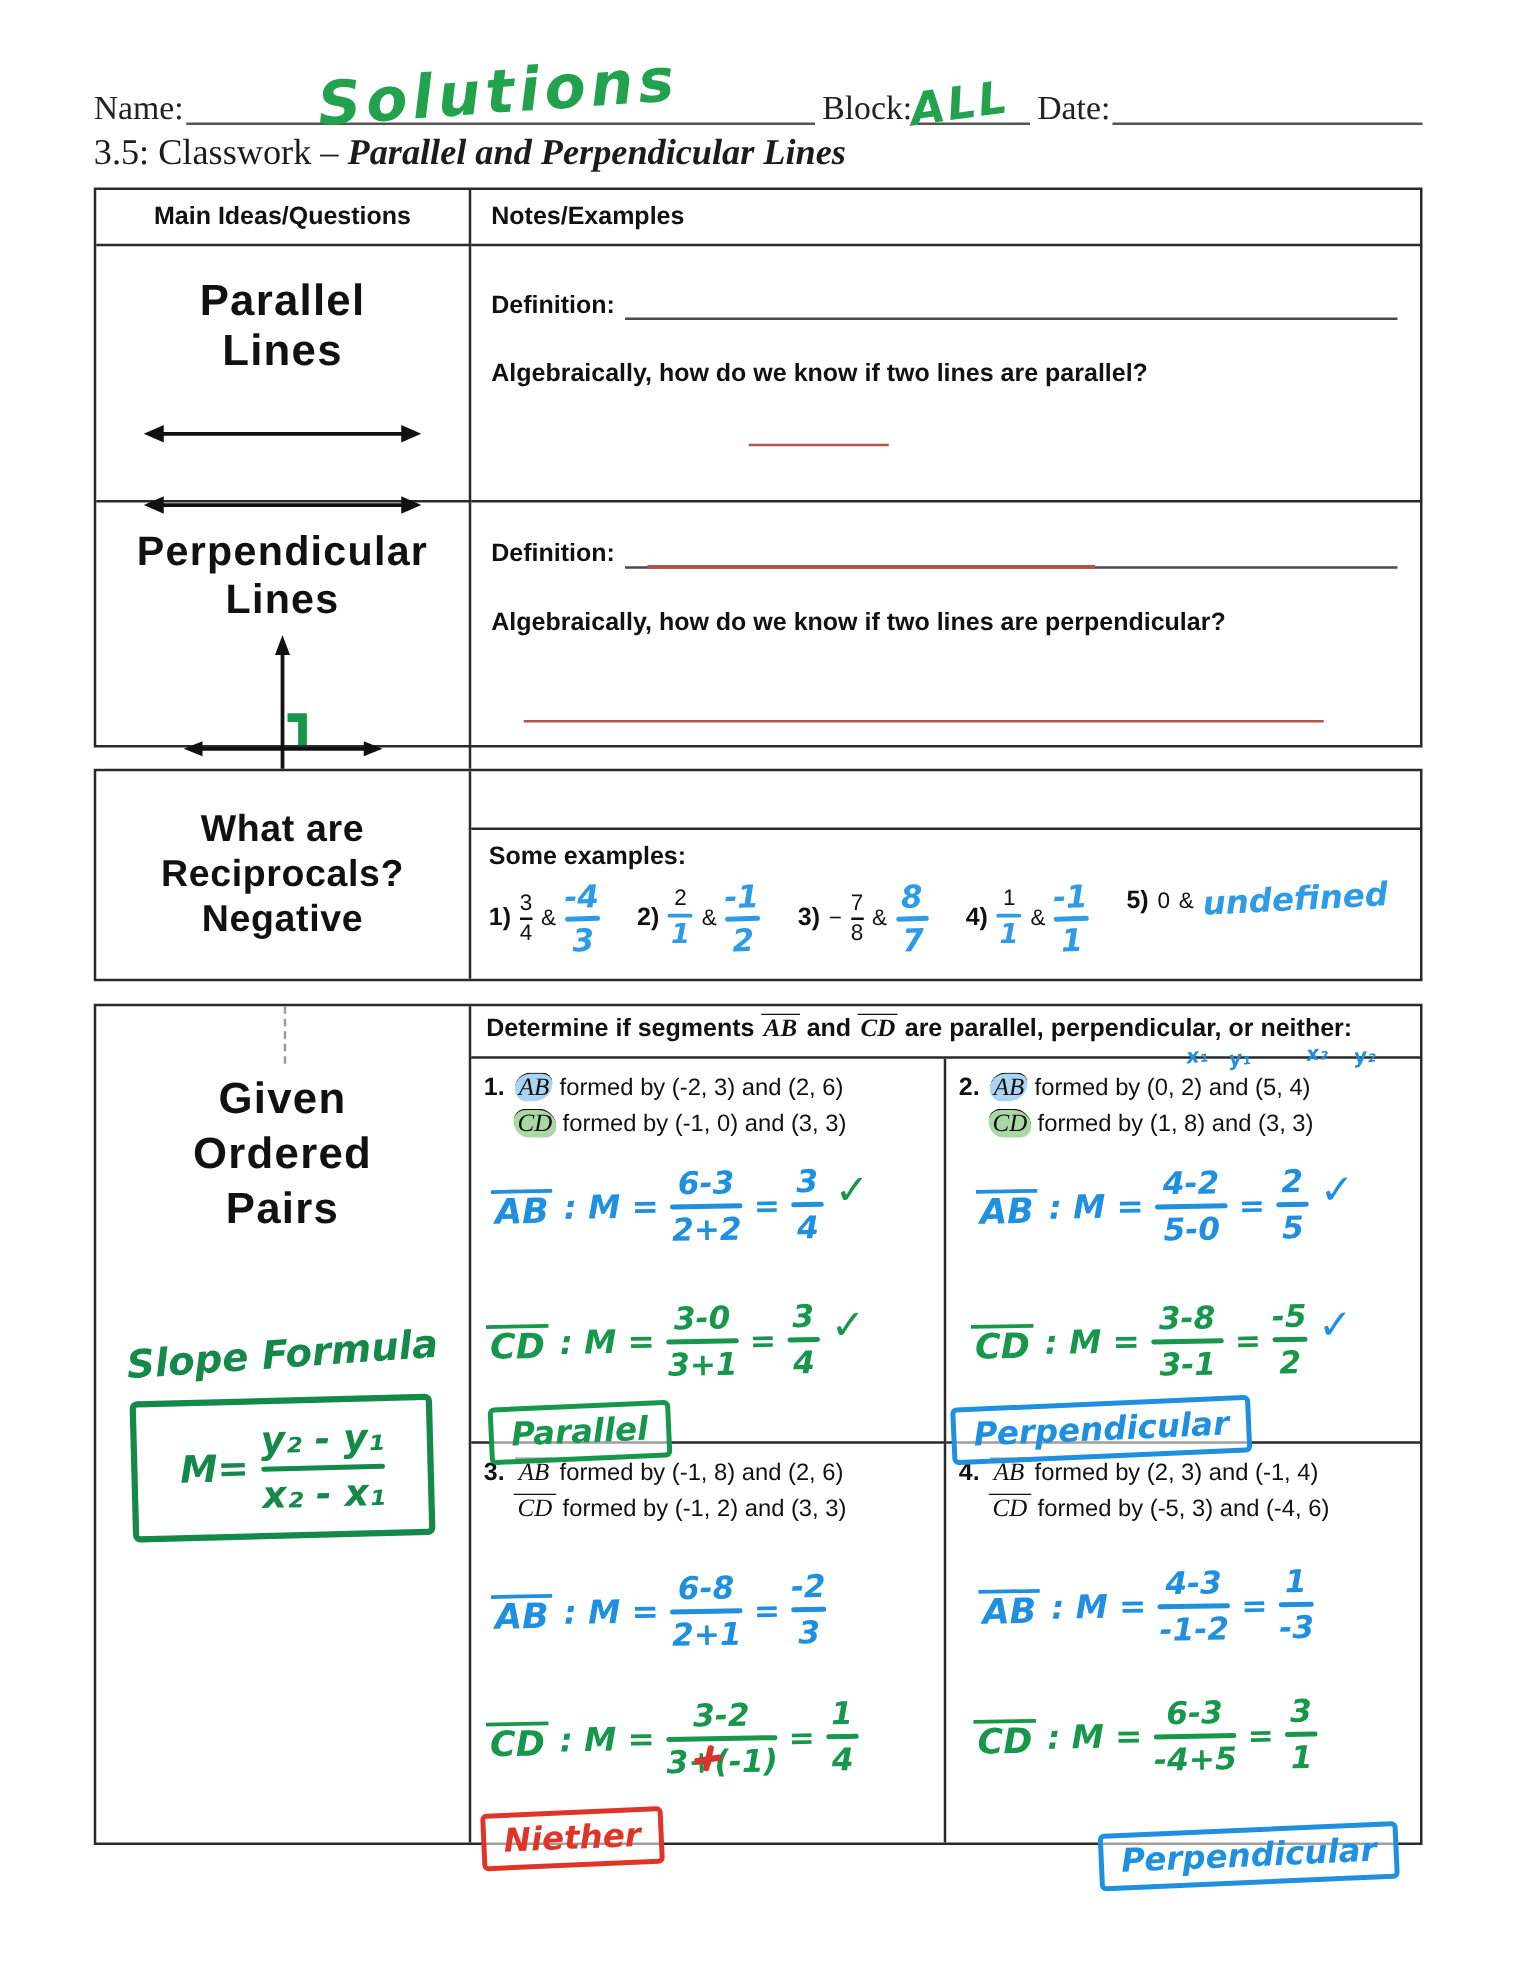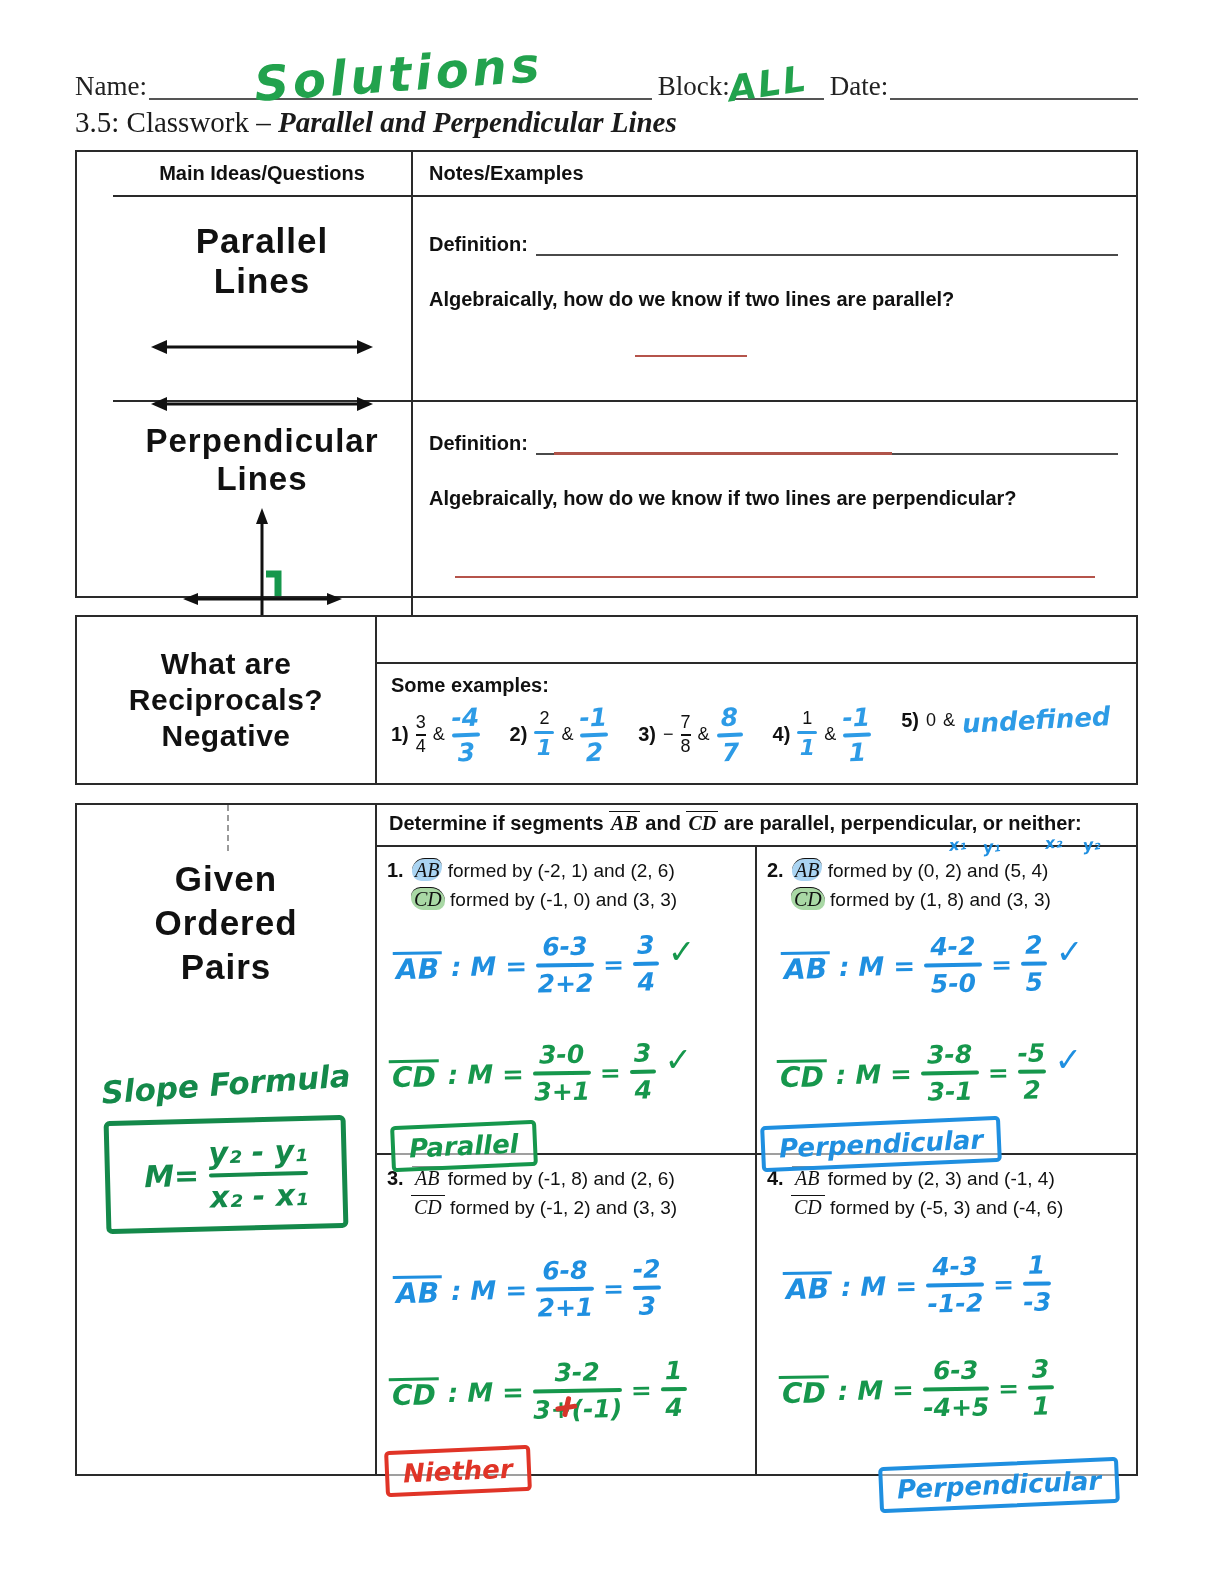--- a/index.html
+++ b/index.html
@@ -19,21 +19,21 @@
   .script-name { position:absolute; left:105px; bottom:-4px; font-size:48px; color:#22a24d; transform:rotate(-4deg); white-space:nowrap; letter-spacing:4px; }
   .script-block { position:absolute; left:-4px; bottom:-6px; font-size:36px; color:#22a24d; transform:rotate(-8deg); letter-spacing:2px; }
   .title { position:absolute; top:106px; left:75px; font-family:"Liberation Serif", serif; font-size:29px; color:#1b1b1b; }
   .title .em { font-style:italic; font-weight:bold; }
 
   
   .tbl { position:absolute; left:75px; width:1063px; border:2px solid #2a2a2a; background:#fff; }
   .kg { font-weight:bold; }
 
   
-  .t1 { top:150px; height:448px; display:grid; grid-template-columns:300px 1fr; grid-template-rows:45px 205px 1fr;padding-left:36px; }
+  .t1 { top:150px; height:448px; display:grid; grid-template-columns:300px 1fr; grid-template-rows:45px 205px 1fr; }
   .t1 .th-l { border-right:2px solid #2a2a2a; border-bottom:2px solid #2a2a2a; display:flex; align-items:center; justify-content:center; font-size:20px; }
   .t1 .th-r { border-bottom:2px solid #2a2a2a; display:flex; align-items:center; padding-left:16px; font-size:20px; }
   .cell-l { border-right:2px solid #2a2a2a; text-align:center; }
   .rowline { border-bottom:2px solid #2a2a2a; }
   .big-head { font-size:35px; font-weight:bold; line-height:1.15; letter-spacing:1px; }
   .par-left { padding-top:24px; }
   .perp-left { padding-top:20px; }
   .def-row { display:flex; align-items:flex-end;text-align:center; }
   .def-row .lbl { font-size:20px; font-weight:bold; white-space:nowrap; }
   .def-row .dline { flex:1; border-bottom:2px solid #4a4a4a; height:22px; margin-left:8px; position:relative; }
@@ -293,21 +293,21 @@
       <div class="t3-prompt">
         <span>Determine if segments </span><span class="pseg" style="font-weight:bold">AB</span><span> and </span><span class="pseg" style="font-weight:bold">CD</span><span> are parallel, perpendicular, or neither:</span>
       </div>
 
       <div class="t3-grid">
 
         <div class="prob p1">
           <div class="stmt">
             <div><span class="pn">1.</span>
               <span class="seg hl-b">AB</span>
-              <span>formed by (-2, 1) and (2, 6)</span></div>
+              <span>formed by (-2, 3) and (2, 6)</span></div>
             <div class="l2"><span class="seg hl-g">CD</span>
               <span>formed by (-1, 0) and (3, 3)</span></div>
           </div>
           <div class="work blue wk-ab">
             <span class="wseg">AB</span>
               <span class="wc">:</span>
             <span class="wm">M =</span>
             <span class="wfrac">
                 <span>6-3</span>
                 <span class="fb"></span>

